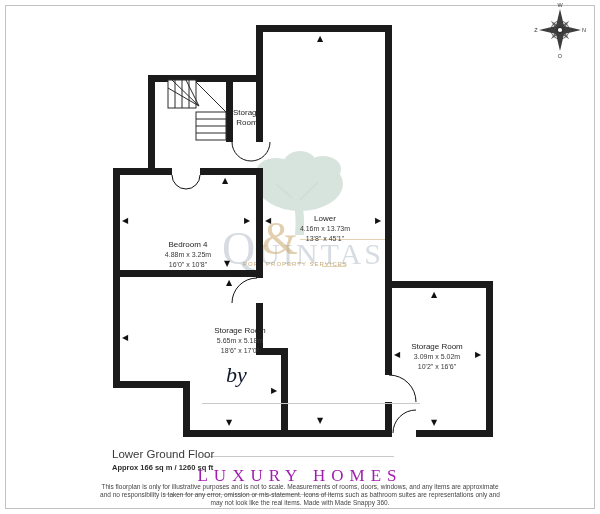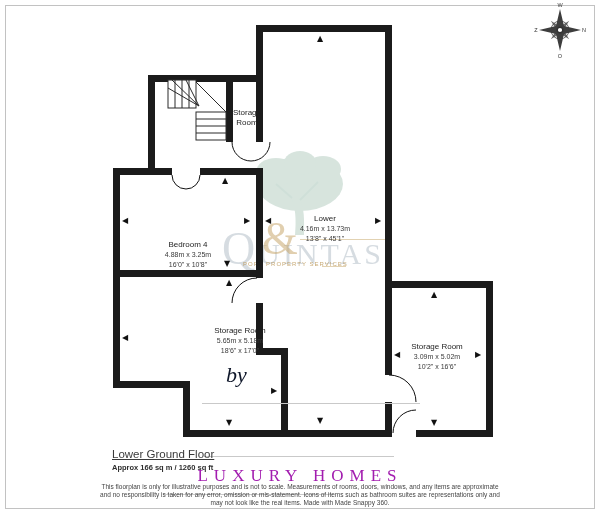--- a/index.html
+++ b/index.html
@@ -29,21 +29,21 @@
           color:rgba(180,140,70,0.75);}
   .gold-line{position:absolute;height:1px;background:rgba(190,155,85,0.45);z-index:3;}
   .wm-by{left:226px;top:362px;z-index:8;font-family:"Liberation Serif",serif;
          font-style:italic;font-size:22px;color:#0f172a;}
   .wm-brand{left:200px;top:404px;width:198px;text-align:center;z-index:8;
             font-family:"Liberation Serif",serif;font-size:40px;color:#c8c8c8;}
   .wm-homes{left:197px;top:466px;width:206px;text-align:center;z-index:8;
             font-family:"Liberation Serif",serif;font-size:17px;letter-spacing:6px;color:#a21caf;}
   .gray-line{position:absolute;height:1px;background:#c9c9c9;z-index:8;}
   
-  .floor-title{position:absolute;left:112px;top:448px;font-size:11.5px;color:#3a3a3a;z-index:9;text-decoration:underline;}
+  .floor-title{position:absolute;left:112px;top:448px;font-size:11.5px;color:#3a3a3a;z-index:9;}
   .floor-area{position:absolute;left:112px;top:463px;font-size:7.5px;font-weight:bold;color:#2e2e2e;z-index:9;}
   .disclaimer{position:absolute;left:60px;top:483px;width:480px;text-align:center;
               font-size:6.5px;line-height:8px;color:#444;z-index:9;}
 </style>
 </head>
 <body>
 
 <div id="canvas">
   <div class="frame"></div>
 

